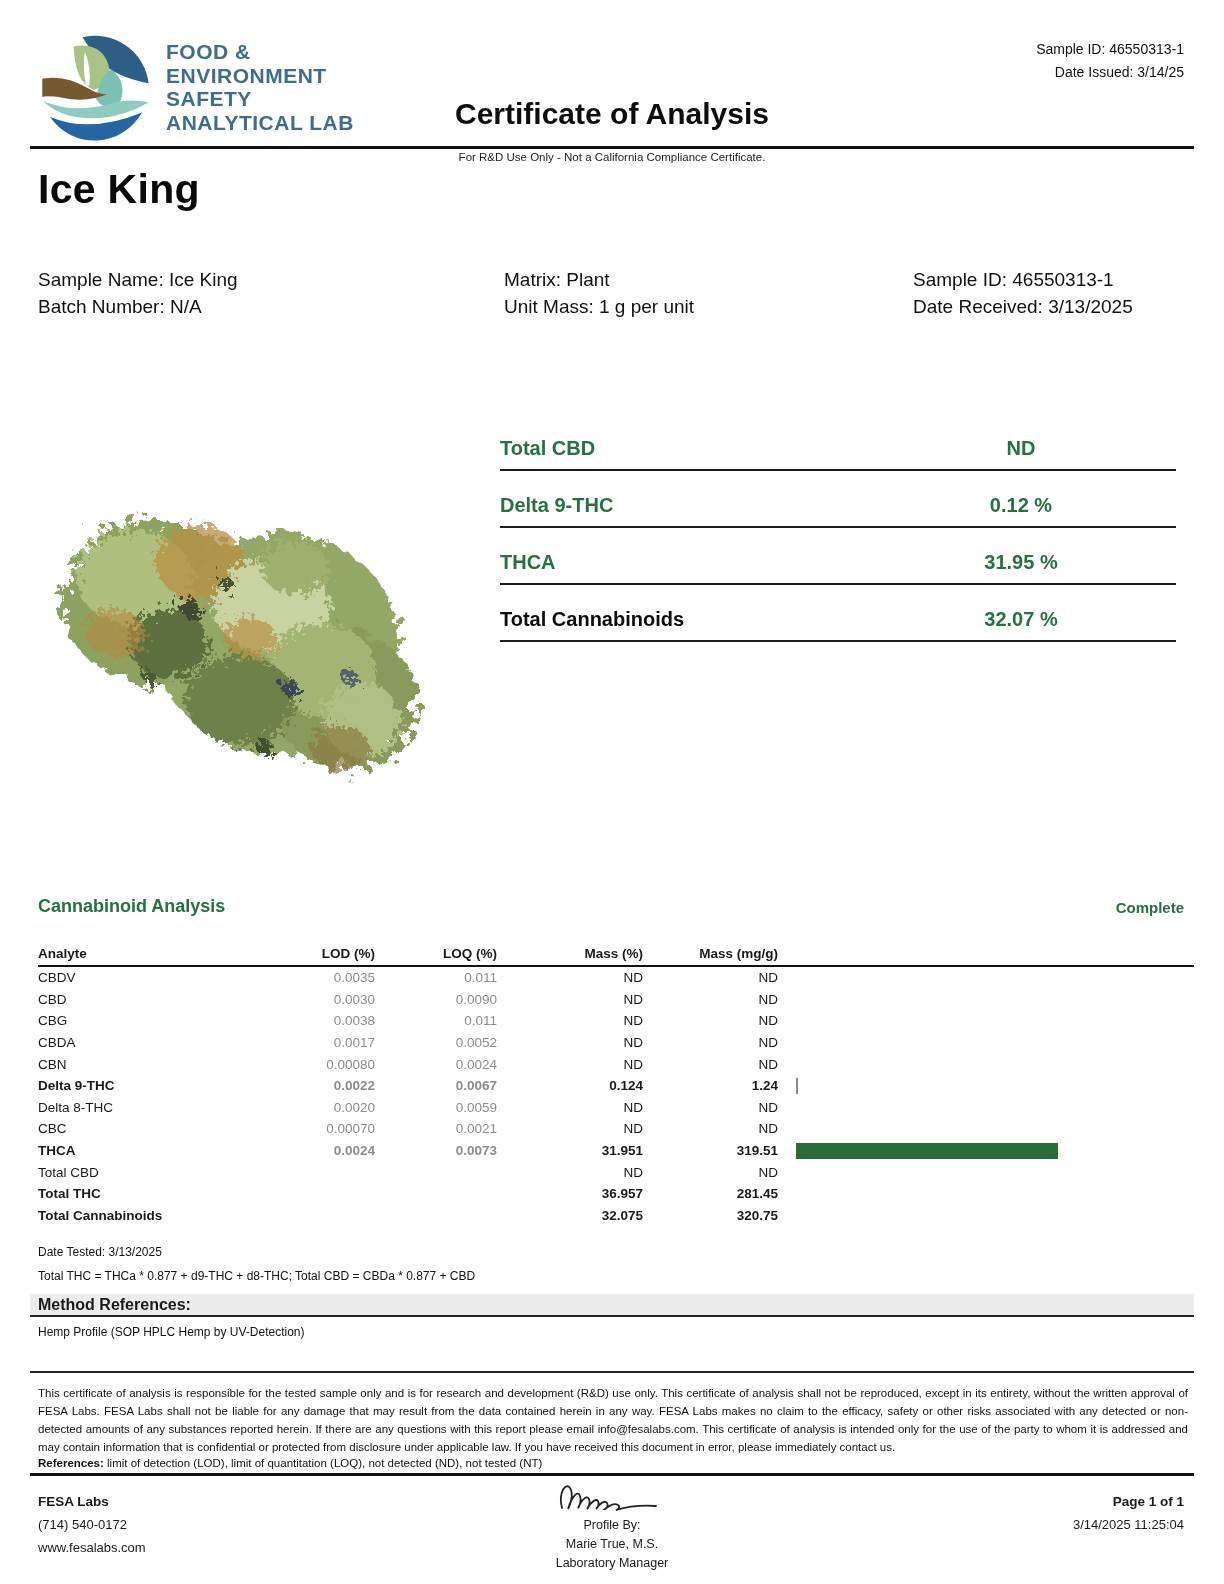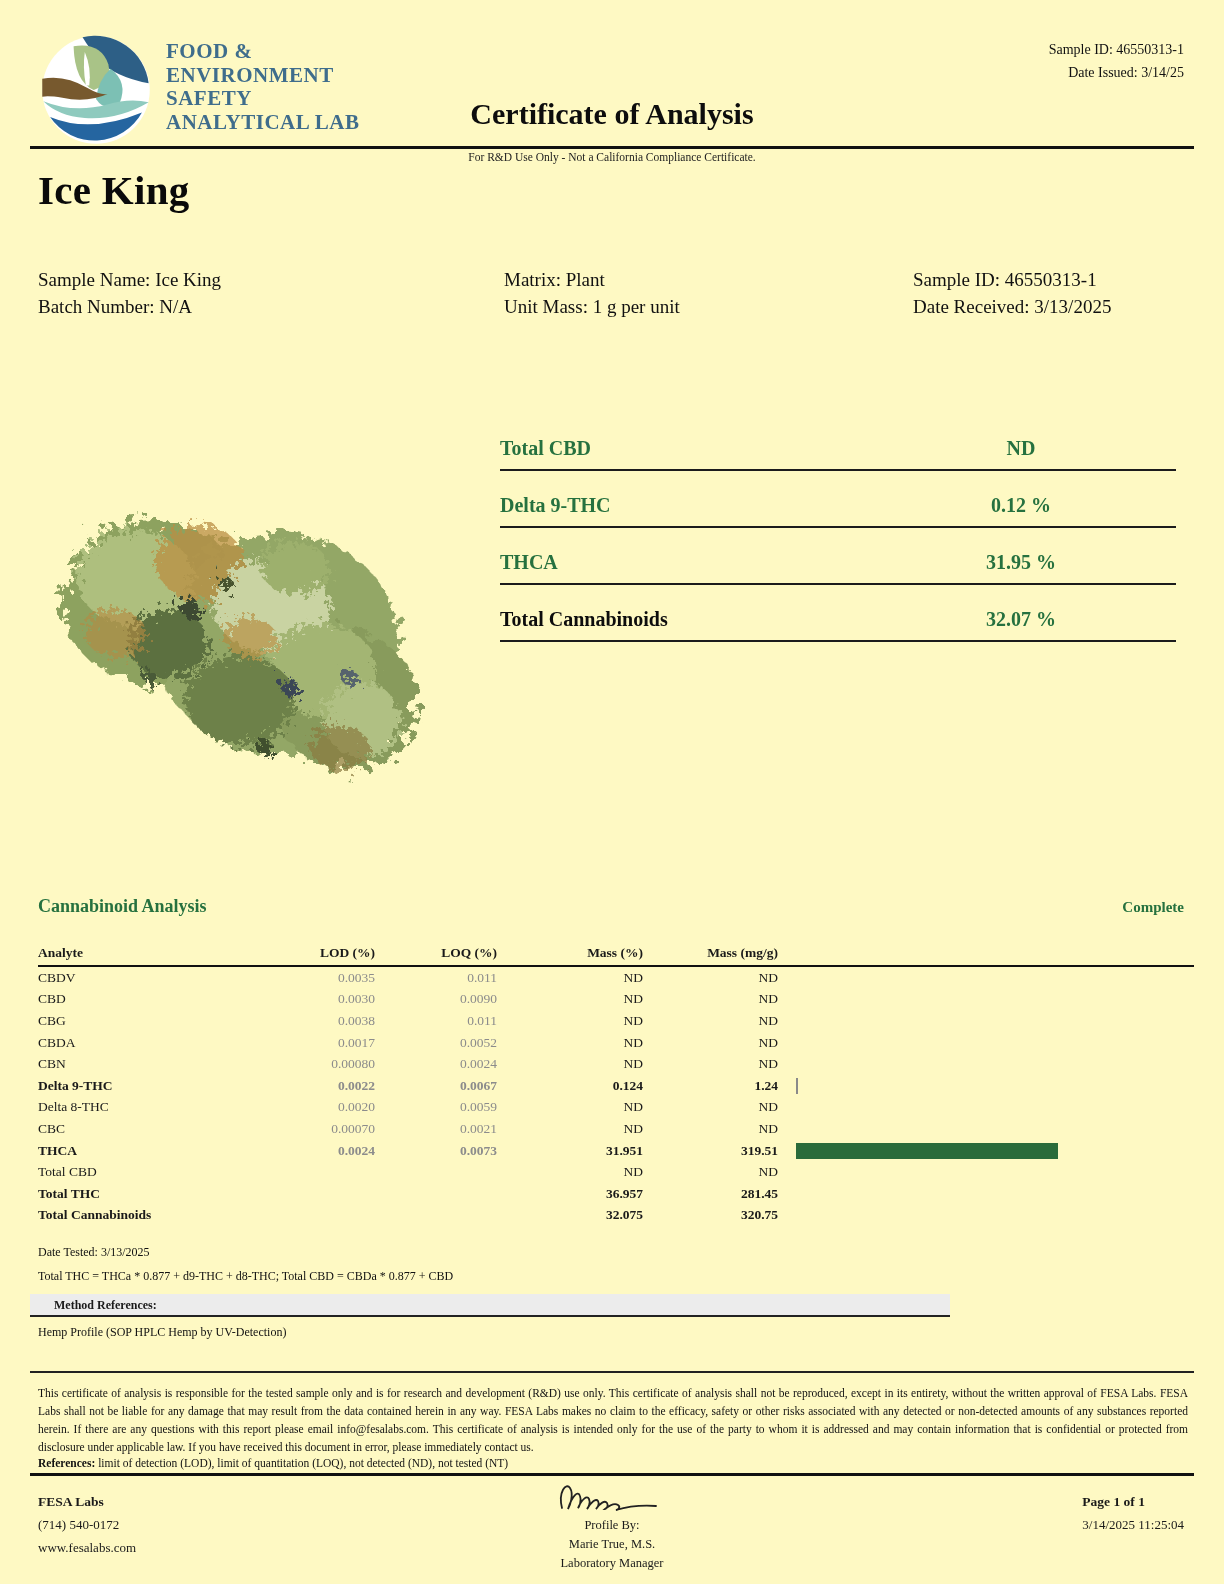--- a/index.html
+++ b/index.html
@@ -1,18 +1,18 @@
 <!DOCTYPE html>
 <html style="--green: #26713f;"><head>
 <meta charset="utf-8">
 <style>
   html,body{margin:0;padding:0;background:#e8e8e8;}
   .page{
-    position:relative;width:1224px;height:1584px;background:#fef9c3;margin:0 auto;
-    font-family:Liberation Serif, serif;color:#1a1a1a;overflow:hidden;
+    position:relative;width:1224px;height:1584px;background:#ffffff;margin:0 auto;
+    font-family:Liberation Sans, sans-serif;color:#1a1a1a;overflow:hidden;
   }
   .abs{position:absolute;}
 
   
   .logo-wrap{top:34px;left:40px;display:flex;align-items:flex-start;gap:14px;}
   .logo-text{color:#3f6d8c;font-weight:700;font-size:21px;line-height:1.12;letter-spacing:.5px;margin-top:6px;}
   .top-right{top:38px;right:40px;text-align:right;font-size:14px;line-height:23px;color:#111;}
   .coa-title{top:97px;left:0;width:100%;text-align:center;font-size:30px;font-weight:700;color:#0d0d0d;}
   .header-rule{top:146px;left:30px;width:1164px;height:3px;background:#111;}
   .coa-subtitle{top:151px;left:0;width:100%;text-align:center;font-size:11.5px;color:#222;}
@@ -41,36 +41,36 @@
   .t-cell{white-space:nowrap;}
   .t-num{text-align:right;}
   .c-gray{color:#8c8c8c;}
   .t-row.bold .t-cell{font-weight:700;}
   .bar-cell{position:relative;height:100%;display:flex;align-items:center;}
   .bar{height:16px;}
 
   .date-tested{top:1245px;left:38px;font-size:12px;color:#111;}
   .formula{top:1269px;left:38px;font-size:12px;color:#111;}
 
-  .method-band{top:1294px;left:30px;width:920px;height:23px;background:#ececec;border-bottom:2.5px solid #222;
-    font-size:12px;font-weight:700;line-height:22px;padding-left:24px;box-sizing:border-box;}
+  .method-band{top:1294px;left:30px;width:1164px;height:23px;background:#ececec;border-bottom:2.5px solid #222;
+    font-size:16px;font-weight:700;line-height:22px;padding-left:8px;box-sizing:border-box;}
   .method-detail{top:1325px;left:38px;font-size:12px;color:#111;}
 
   
   .disc-rule{top:1371px;left:30px;width:1164px;height:2px;background:#222;}
   .disclaimer{top:1384px;left:38px;width:1150px;font-size:11.5px;line-height:1.58;text-align:justify;color:#111;}
   .references{top:1457px;left:38px;font-size:11.5px;color:#111;}
   .references b{font-weight:700;}
 
   
   .footer-rule{top:1473px;left:30px;width:1164px;height:3px;background:#111;}
   .f-left{top:1490px;left:38px;font-size:13px;line-height:23px;}
   .f-left .company{font-weight:700;font-size:13.5px;}
   .f-center{top:1478px;left:0;width:100%;text-align:center;font-size:12.5px;line-height:19px;}
-  .f-right{top:1490px;right:40px;text-align:left;font-size:13px;line-height:23px;}
+  .f-right{top:1490px;right:40px;text-align:right;font-size:13px;line-height:23px;}
   .f-right .page-num{font-weight:700;font-size:13.5px;}
   .sig{display:block;margin:0 auto;}
 </style>
 </head>
 <body>
 
 <div class="page">
 
   <div class="abs logo-wrap">
     <svg width="112" height="112" viewBox="0 0 100 100">

